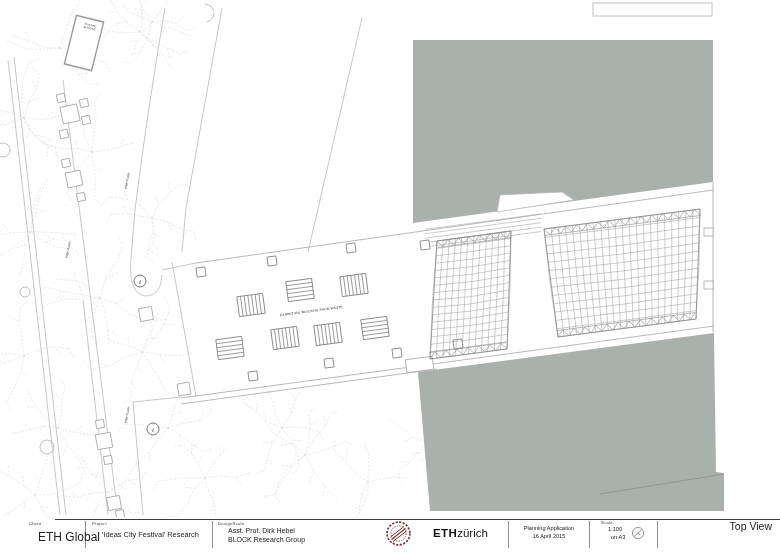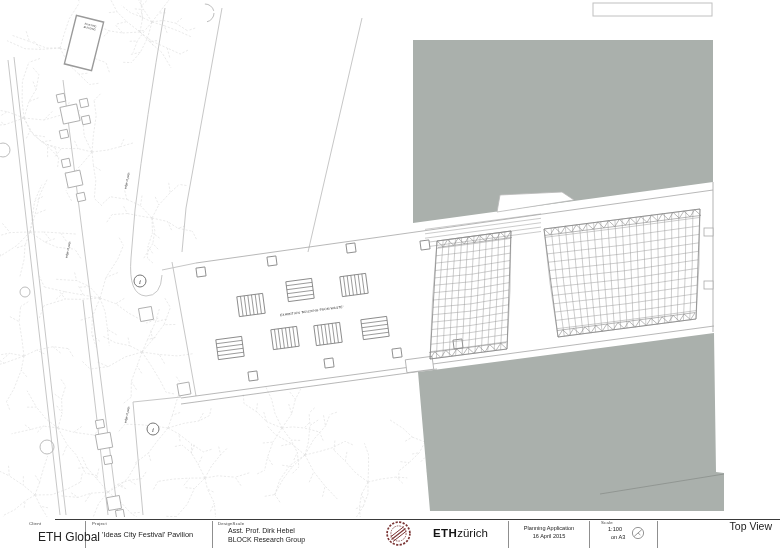--- a/index.html
+++ b/index.html
@@ -371,21 +371,21 @@
     <div class="tb-div" style="left:85px"></div>
     <div class="tb-div" style="left:212px"></div>
     <div class="tb-div" style="left:508px"></div>
     <div class="tb-div" style="left:589px"></div>
     <div class="tb-div" style="left:657px"></div>
 
     <div class="tb-label" style="left:29px;top:521px">Client</div>
     <div class="tb-val" style="left:38px;top:530px">ETH Global</div>
 
     <div class="tb-label" style="left:92px;top:521px">Project</div>
-    <div class="tb-val" style="left:102px;top:530px;font-size:7.4px">'Ideas City Festival' Pavilion</div>
+    <div class="tb-val" style="left:102px;top:530px;font-size:7.4px">'Ideas City Festival' Research</div>
 
     <div class="tb-label" style="left:218px;top:521px">DesignScale</div>
     <div class="tb-val2" style="left:228px;top:527px">Asst. Prof. Dirk Hebel</div>
     <div class="tb-val2" style="left:228px;top:536px">BLOCK Research Group</div>
 
     <div class="brg">BRG</div>
 
     <svg class="stamp" width="27" height="27" viewBox="0 0 27 27">
       <circle cx="13.5" cy="13.5" r="11.4" fill="none" stroke="#7a3434" stroke-width="1.7" stroke-dasharray="2.2,1.4"></circle>
       <circle cx="13.5" cy="13.5" r="7.6" fill="none" stroke="#7a3434" stroke-width="0.8" stroke-dasharray="1.6,1"></circle>

